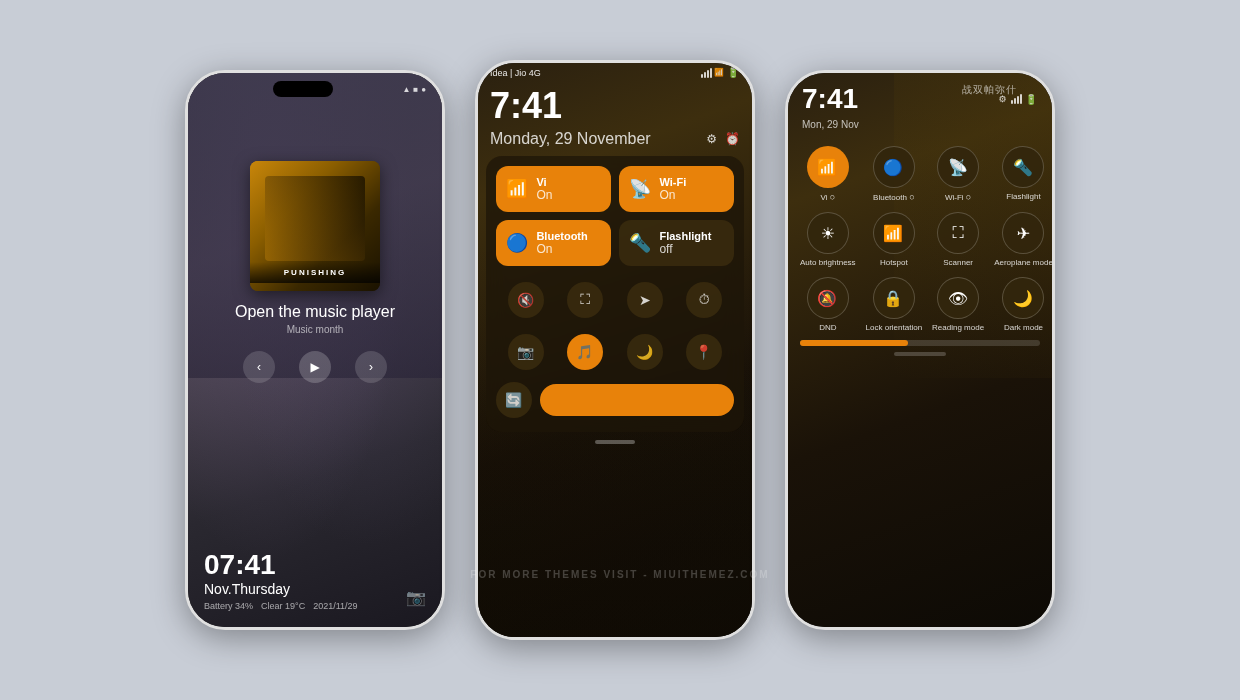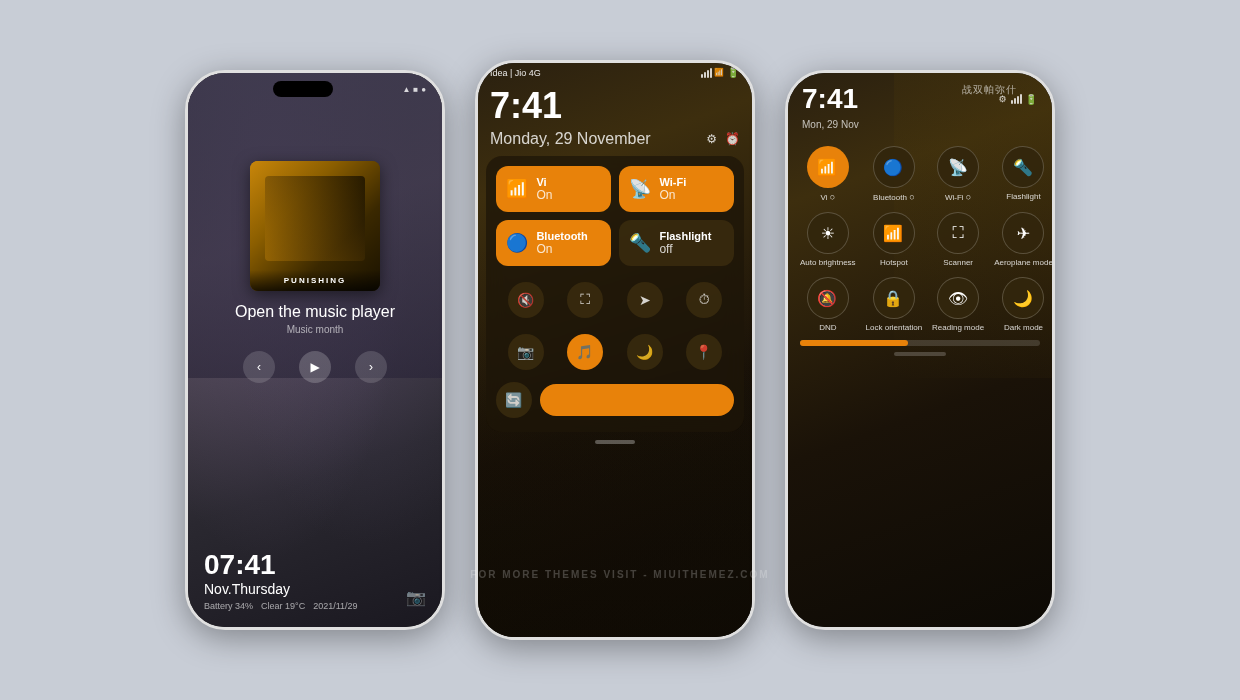--- a/index.html
+++ b/index.html
@@ -95,21 +95,21 @@
       width: 130px;
       height: 130px;
       border-radius: 8px;
       background: linear-gradient(135deg, #c8860a 0%, #8b5e00 30%, #3a2800 60%, #1a1200 100%);
       position: relative;
       overflow: hidden;
       box-shadow: 0 4px 16px rgba(0,0,0,0.5);
     }
     .album-art-overlay {
       position: absolute;
-      bottom: 0; left: 0; right: 0;
+      bottom: 8px; left: 0; right: 0;
       padding: 6px;
       background: linear-gradient(transparent, rgba(0,0,0,0.7));
       color: white;
       font-size: 7px;
       letter-spacing: 1px;
       text-align: center;
     }
     .album-art-text {
       font-size: 8px;
       font-weight: bold;

